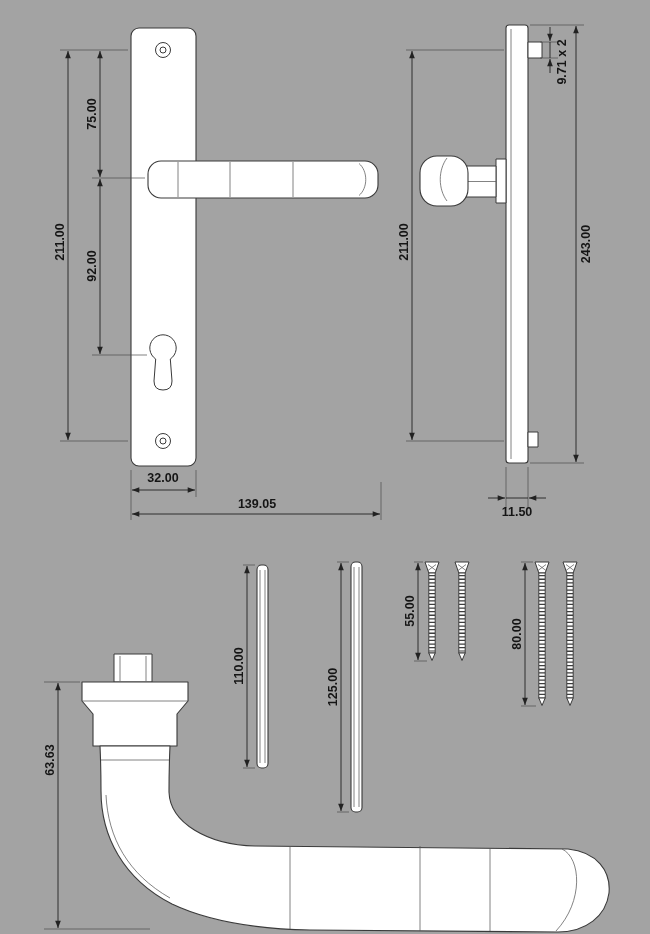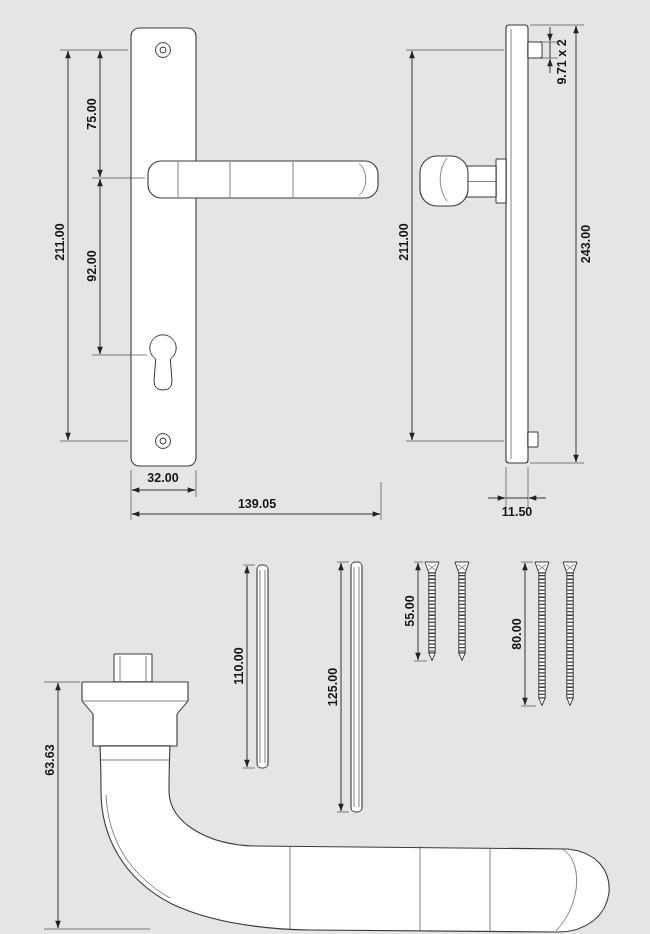--- a/index.html
+++ b/index.html
@@ -1,16 +1,16 @@
 <!DOCTYPE html>
 <html><head>
 <meta charset="utf-8">
 <style>
   html,body { margin:0; padding:0; background:#ffffff; }
-  .canvas { position:relative; width:650px; height:934px; background:#e5e5e5; overflow:hidden;text-align:right; }
+  .canvas { position:relative; width:650px; height:934px; background:#a3a3a3; overflow:hidden;text-align:right; }
   svg { display:block; }
   .part   { fill:#ffffff; stroke:#3a3a3a; stroke-width:1.1; stroke-linejoin:round; }
   .part2  { fill:#ffffff; stroke:#3a3a3a; stroke-width:1;   stroke-linejoin:round; }
   .detail { fill:none; stroke:#5a5a5a; stroke-width:0.75; }
   .dim    { fill:none; stroke:#222222; stroke-width:0.9; }
   .ext    { fill:none; stroke:#4a4a4a; stroke-width:0.7; }
   .thread { fill:none; stroke:#3d3d3d; stroke-width:6; stroke-dasharray:1.3 2.3; }
   .dim-label { font-family:"Liberation Sans", sans-serif; font-size:12.5px; font-weight:700; fill:#151515; }
 </style>
 </head>

